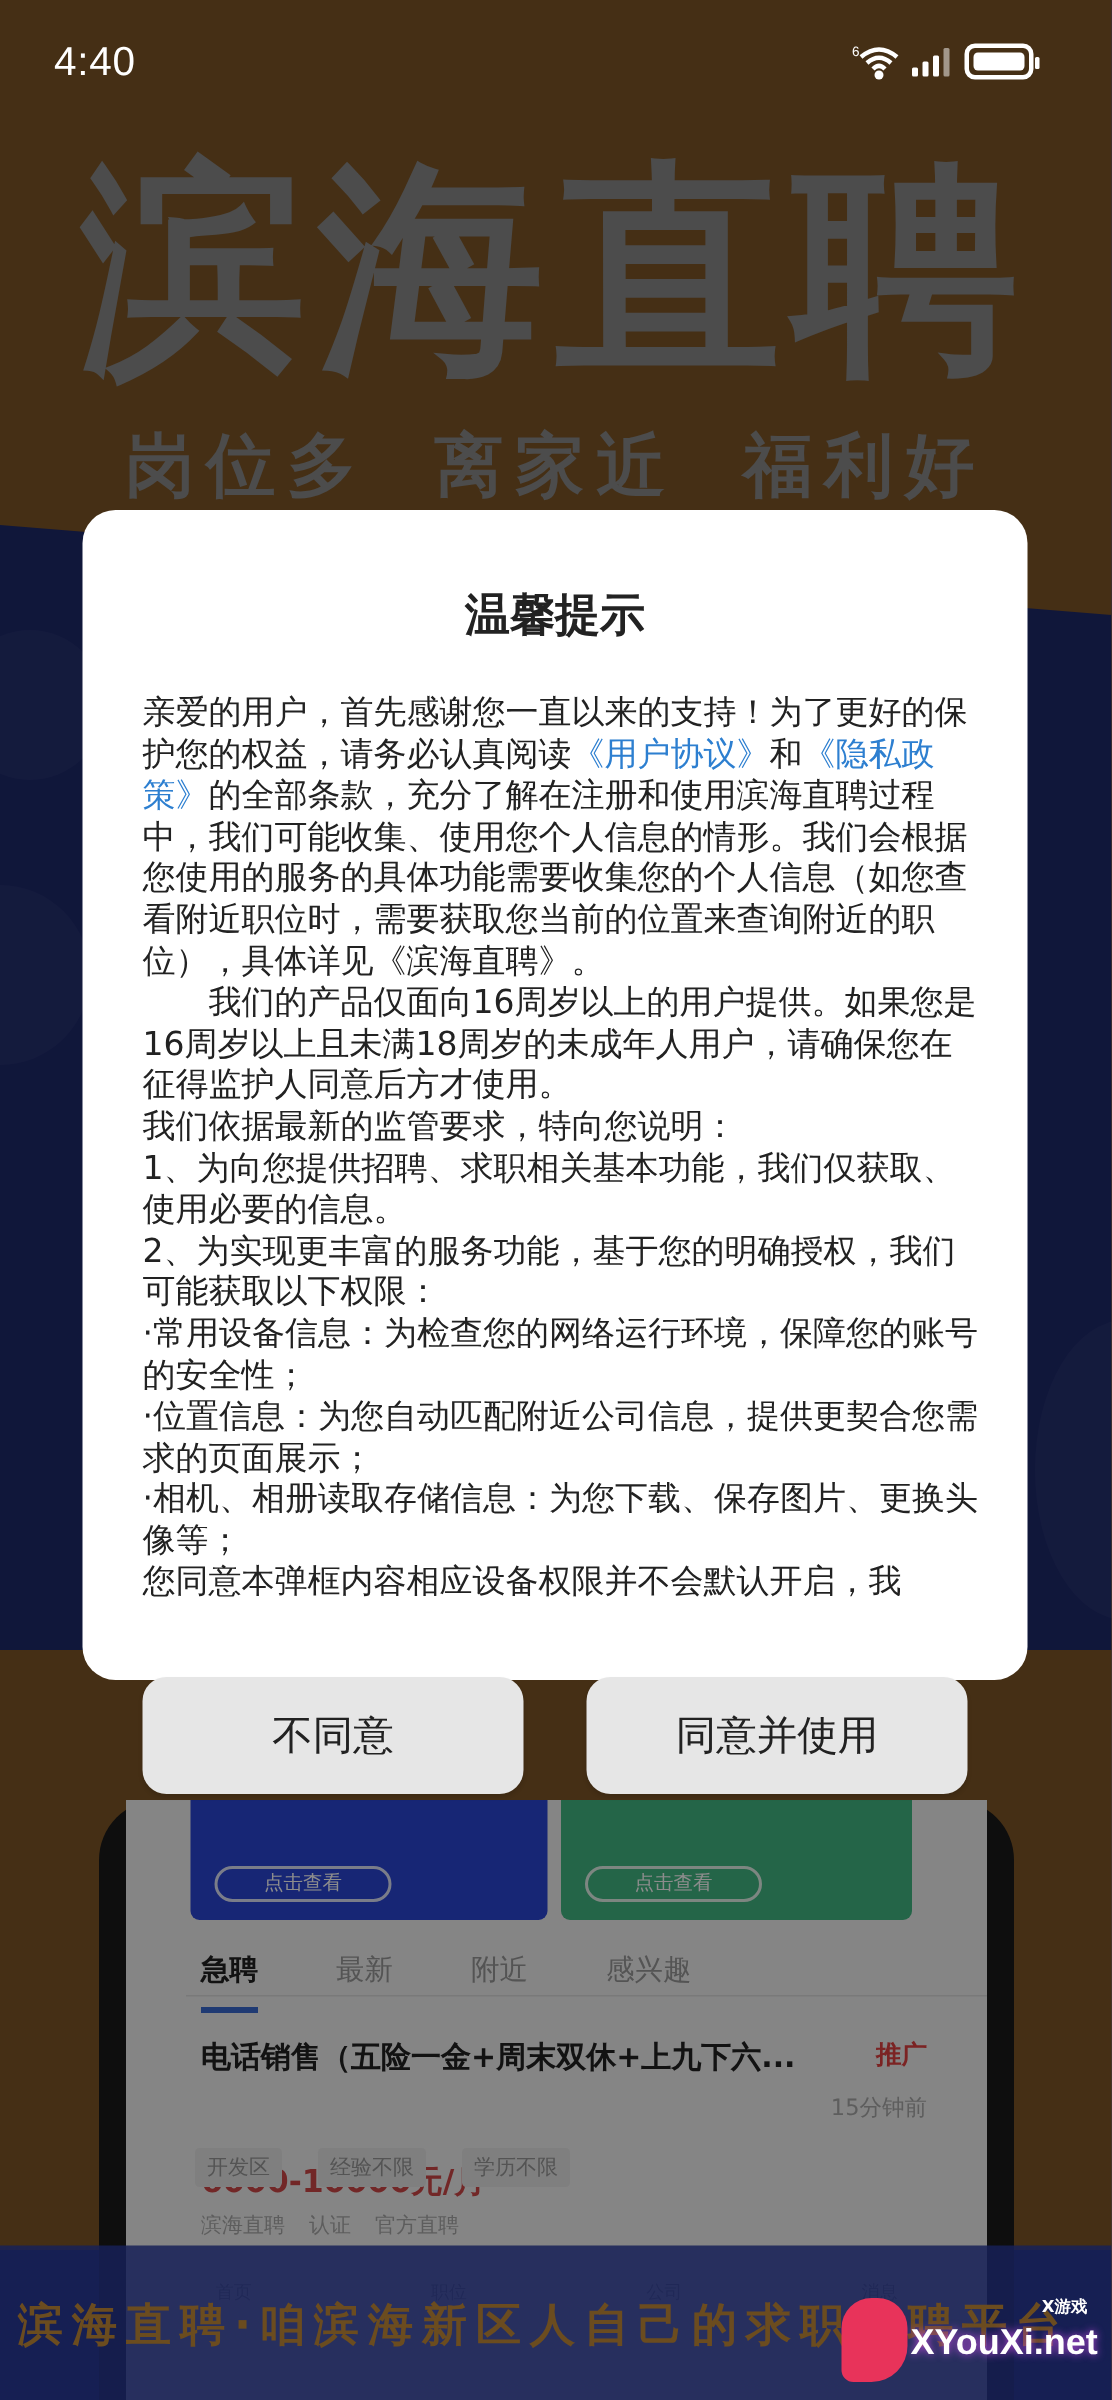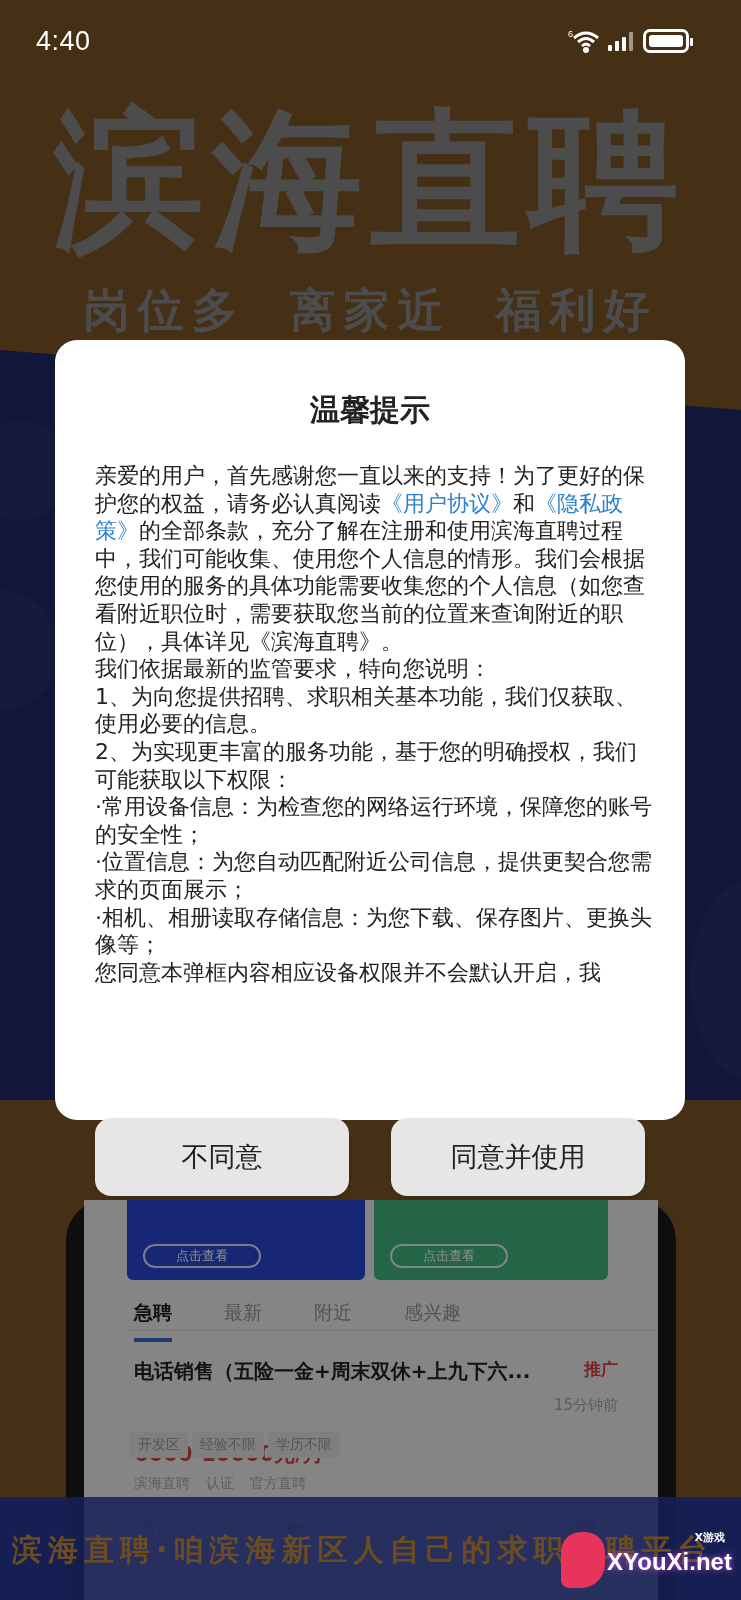--- a/index.html
+++ b/index.html
@@ -52,21 +52,21 @@
     font-size: 13px; line-height: 20px; text-align: center;
   }
   .tabs { position: absolute; top: 100px; left: 50px; display: flex; gap: 52px; font-size: 19px; color: #999; }
   .tabs .active { color: #222; font-weight: bold; position: relative; }
   .tabs .active::after { content: ""; position: absolute; left: 0; bottom: -16px; width: 38px; height: 4px; background: #3a6bd1; }
   .divider { position: absolute; left: 40px; right: 0; top: 130px; height: 1px; background: #ddd; }
   .job-title { position: absolute; top: 158px; left: 50px; font-size: 20px; font-weight: bold; color: #222; width: 420px; white-space: nowrap; overflow: hidden; }
   .job-tag { position: absolute; top: 158px; right: 40px; font-size: 17px; color: #e04141; font-weight: bold; }
   .job-salary { position: absolute; top: 192px; left: 50px; font-size: 21px; font-weight: bold; color: #d04848; margin-top: 48px; }
   .job-time { position: absolute; top: 196px; right: 40px; font-size: 15px; color: #aaa; }
-  .job-chips { position: absolute; top: 232px; left: 46px; display: flex; gap: 4px; }
+  .job-chips { position: absolute; top: 232px; left: 46px; display: flex; gap: 24px; }
   .job-chips span { background: #e8e8e8; color: #999; font-size: 14px; padding: 4px 8px; border-radius: 3px; }
   .job-meta { position: absolute; top: 275px; left: 50px; font-size: 14px; color: #aaa; display: flex; gap: 16px; }
   .bottom-nav { position: absolute; top: 320px; left: 0; width: 100%; display: flex; justify-content: space-around; font-size: 12px; color: #999; }
 
   .footer-band {
     position: absolute; left: 0; top: 1497px; width: 741px; height: 103px; background: rgba(42,60,160,0.85);
   }
   .footer-slogan {
     position: absolute; left: 12px; top: 1530px; font-size: 30px; font-weight: bold; color: #c48a3a; letter-spacing: 6px; white-space: nowrap;
   }
@@ -181,20 +181,21 @@
     <div class="battery">
         <div class="battery-fill"></div>
       </div>
   </div>
 </div>
 
 <div class="dialog">
   <div class="dialog-title">温馨提示</div>
   <div class="dialog-body">
     <p><span>亲爱的用户，首先感谢您一直以来的支持！为了更好的保护您的权益，请务必认真阅读</span><span class="link">《用户协议》</span><span>和</span><span class="link">《隐私政策》</span><span>的全部条款，充分了解在注册和使用滨海直聘过程中，我们可能收集、使用您个人信息的情形。我们会根据您使用的服务的具体功能需要收集您的个人信息（如您查看附近职位时，需要获取您当前的位置来查询附近的职位），具体详见《滨海直聘》。</span></p>
+    <p class="indent">我们的产品仅面向16周岁以上的用户提供。如果您是16周岁以上且未满18周岁的未成年人用户，请确保您在征得监护人同意后方才使用。</p>
     <p>我们依据最新的监管要求，特向您说明：</p>
     <p>1、为向您提供招聘、求职相关基本功能，我们仅获取、使用必要的信息。</p>
     <p>2、为实现更丰富的服务功能，基于您的明确授权，我们可能获取以下权限：</p>
     <p>·常用设备信息：为检查您的网络运行环境，保障您的账号的安全性；</p>
     <p>·位置信息：为您自动匹配附近公司信息，提供更契合您需求的页面展示；</p>
     <p>·相机、相册读取存储信息：为您下载、保存图片、更换头像等；</p>
     <p>您同意本弹框内容相应设备权限并不会默认开启，我</p>
   </div>
   <div class="btn-row">
     <button class="btn">不同意</button>

